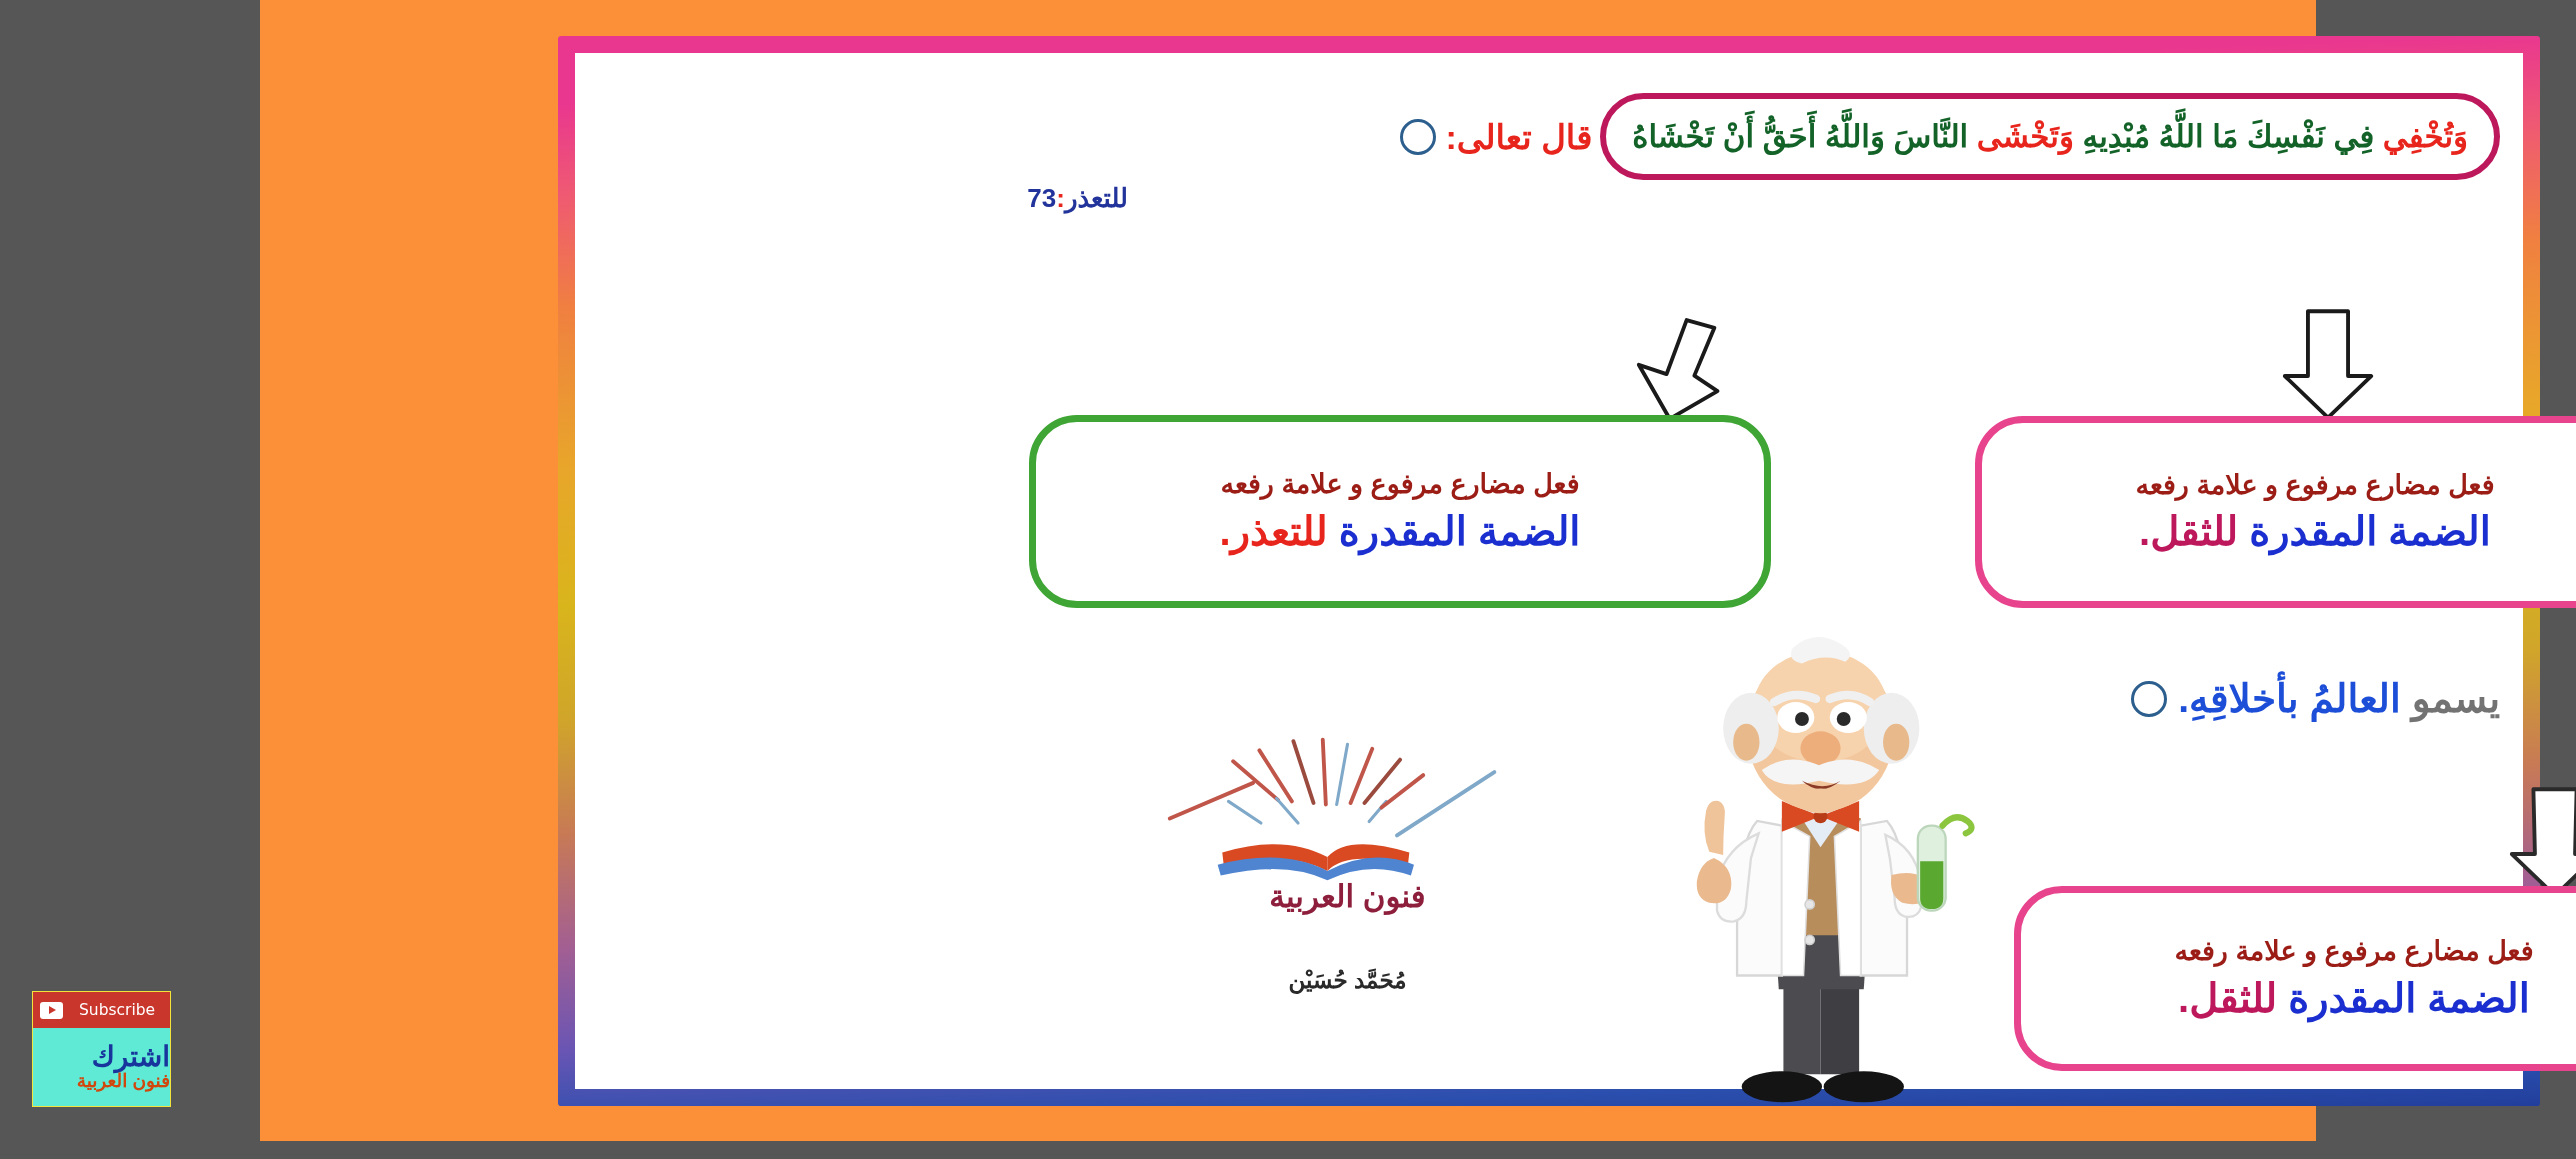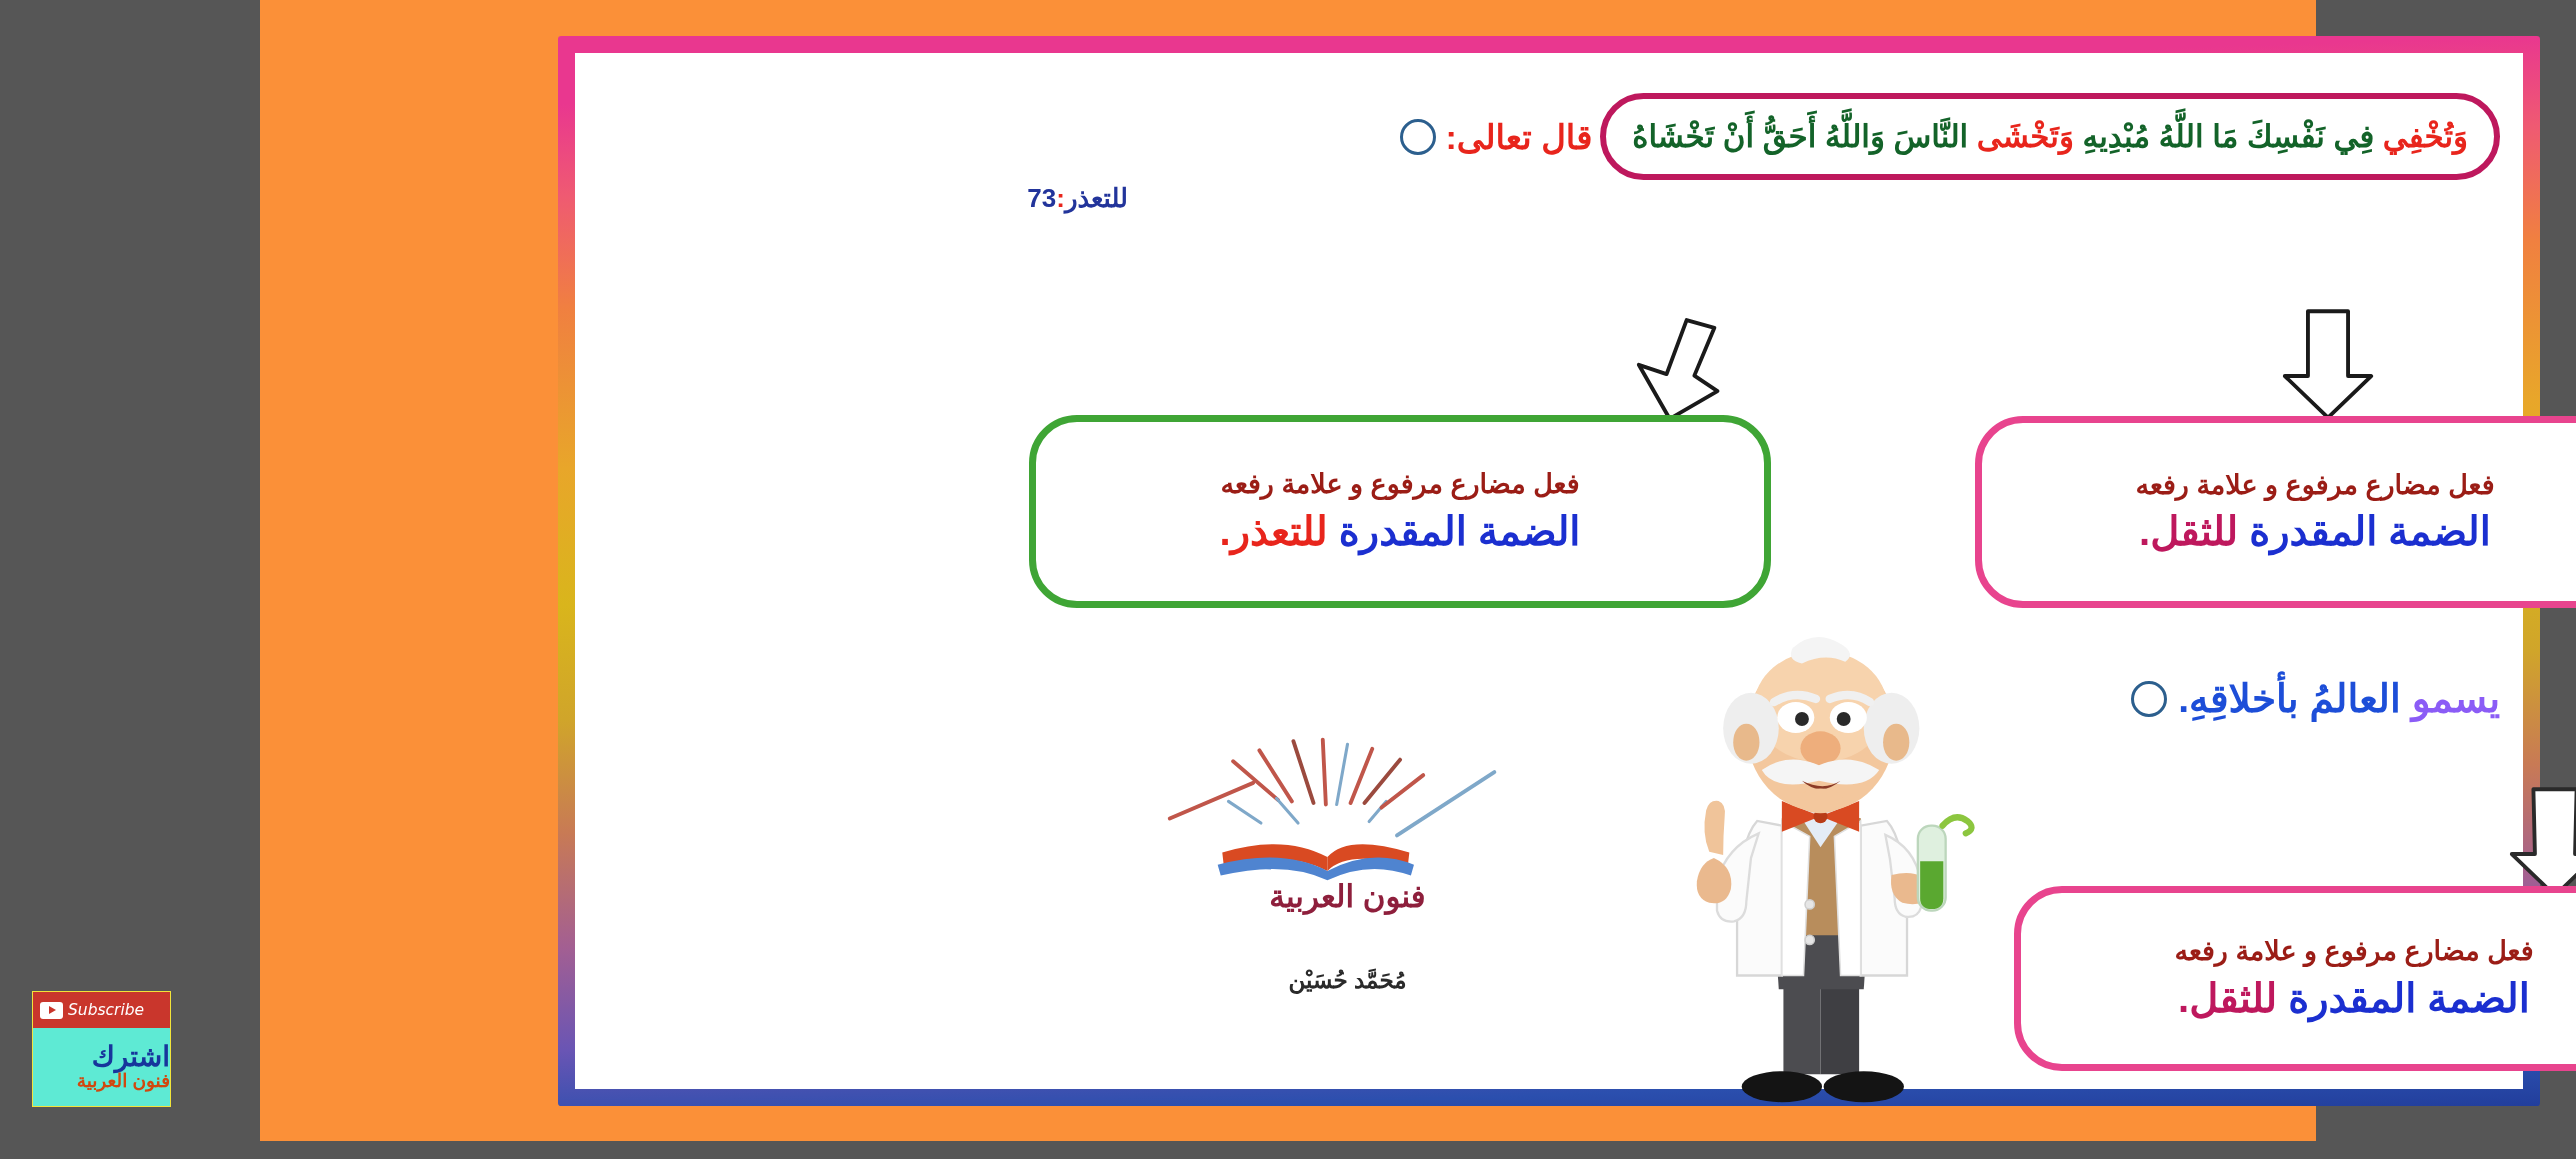--- a/index.html
+++ b/index.html
@@ -75,21 +75,21 @@
   #sentence2-row{
     position:absolute; right:23px; top:626px;
     display:flex; align-items:center; flex-direction:row;
   }
   #sentence2-bullet{
     width:36px; height:36px; border-radius:50%;
     border:3.9px solid #2c5f8e; background:#ffffff;
     flex:0 0 auto; margin-right:10.8px;
   }
   #sentence2-text{ font-size:39px; line-height:1.05; letter-spacing:-0.4px; }
-  #sentence2-text .r{ color:#8b5cf6; }
+  #sentence2-text .r{ color:#737373; }
   #sentence2-text .g{ color:#1d4ed8; }
 
   
   .analysis-box{
     position:absolute; background:#ffffff;
     display:flex; flex-direction:column;
     align-items:center; justify-content:center;
     text-align:center;
   }
   .box-green{ border:7px solid #3fa535; border-radius:48px; }
@@ -129,21 +129,21 @@
   #scientist{ position:absolute; left:1091px; top:573px; width:309px; height:495px; }
 
   
   #subscribe-badge{
     position:absolute; left:32px; top:991px; width:139px; height:116px;
     background:#d7d22a; border:1.5px solid #f2e43a;
     display:flex; flex-direction:column; overflow:hidden;
   }
   #subscribe-bar{
     height:36px; background:#c9362c;
-    display:flex; align-items:center; gap:5px; padding:0 7px;font-style:italic;
+    display:flex; align-items:center; gap:16px; padding:0 7px;
   }
   #yt-play{
     width:23px; height:17px; background:#ffffff; border-radius:3.1px;
     display:flex; align-items:center; justify-content:center; flex:0 0 auto;
   }
   #yt-play::after{
     content:""; width:0;height:0;
     border-left:7.7px solid #c9362c;
     border-top:4.6px solid transparent;
     border-bottom:4.6px solid transparent;

